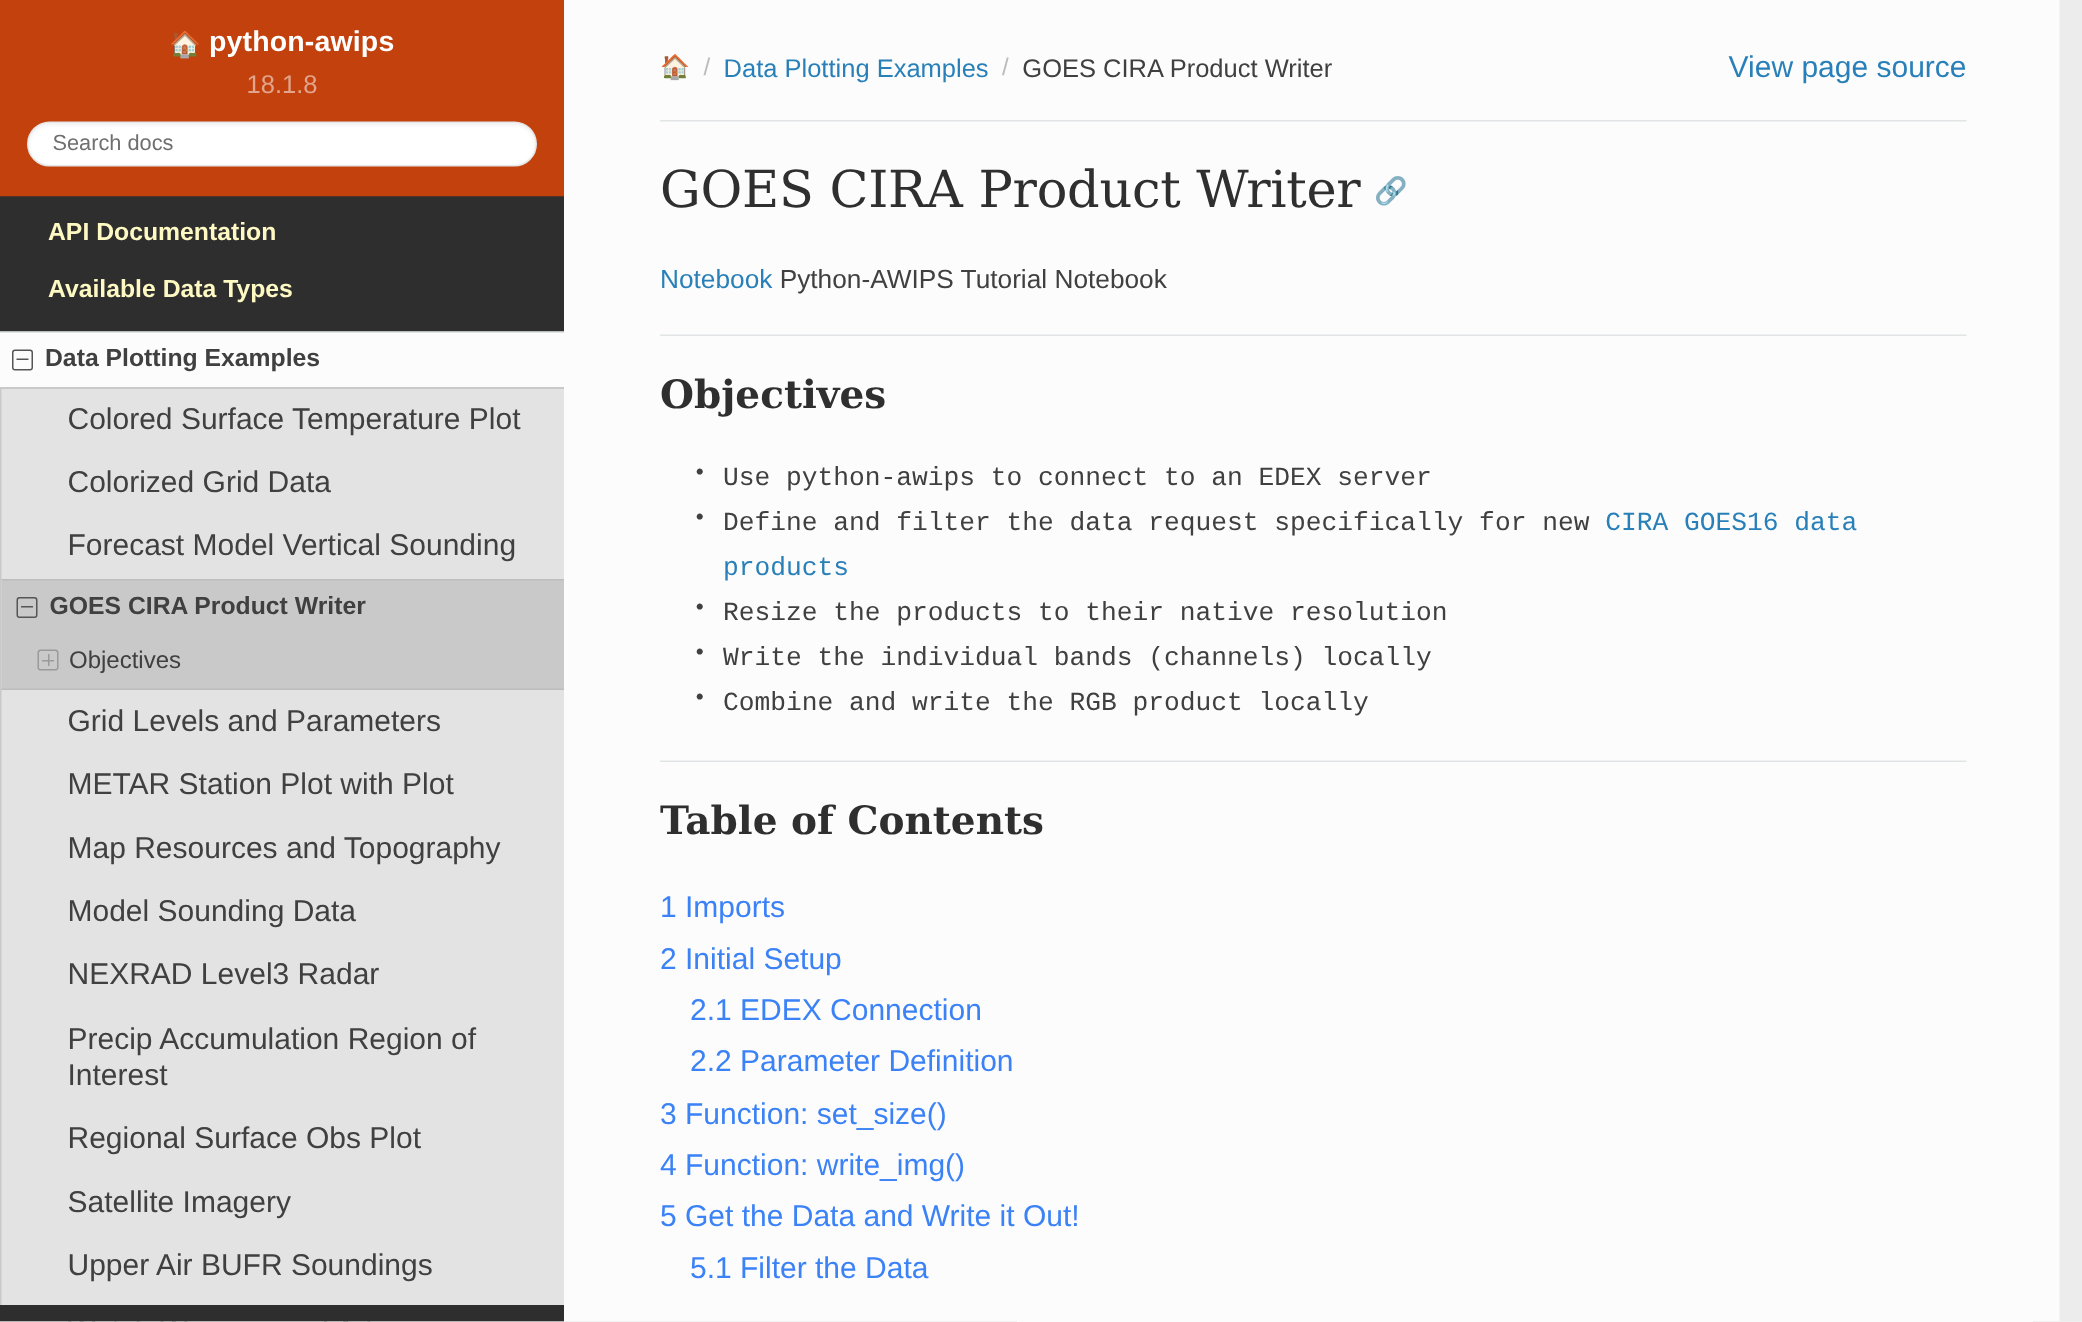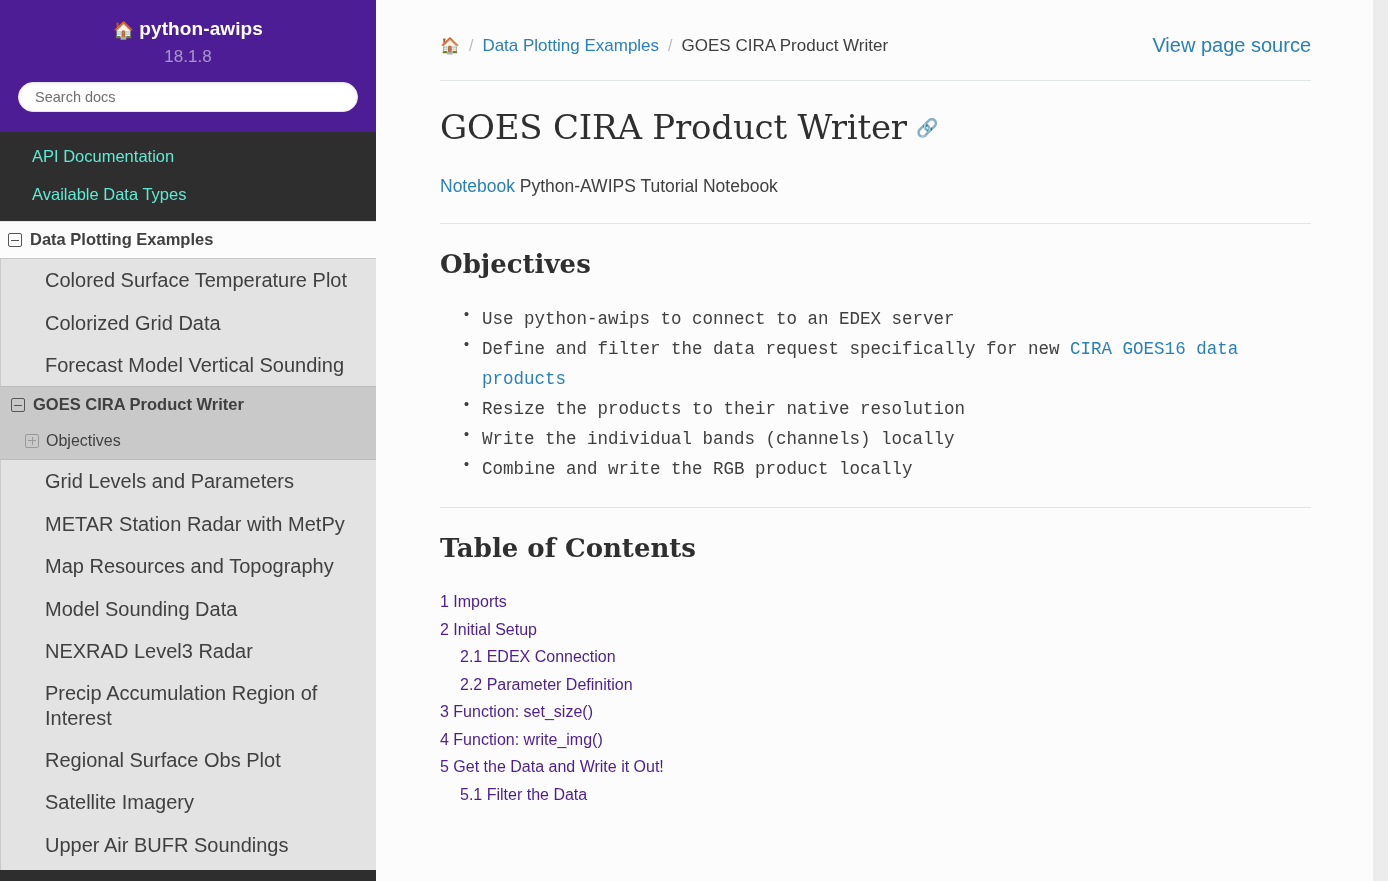--- a/index.html
+++ b/index.html
@@ -18,21 +18,21 @@
   
   .sidebar {
     width: 376px;
     height: 881px;
     flex: 0 0 376px;
     background: #2e2e2e;
     position: relative;
     overflow: hidden;
   }
   .sidebar-header {
-    background: #4c1d95;
+    background: #c2410c;
     padding: 18px 16px 20px 16px;
     text-align: center;
   }
   .brand {
     display: block;
     color: #ffffff;
     font-size: 19px;
     font-weight: bold;
     letter-spacing: 0.1px;
     line-height: 1.2;
@@ -64,25 +64,26 @@
     color: #333;
     background: #ffffff;
     outline: none;
     box-shadow: inset 0 1px 3px rgba(0,0,0,0.07);
   }
   .search-input::placeholder { color: #6f6f6f; opacity: 1; }
 
   .nav-dark { background: #2e2e2e; padding: 6px 0 8px 0; }
   .nav-dark a.nav-top {
     display: block;
-    color: #5eead4;
+    color: #fef9c3;
     font-size: 16.5px;
     line-height: 1.2;
     text-decoration: none;
     padding: 9px 14px 9px 32px;
+    font-weight: bold;
   }
 
   .nav-current-root {
     background: #fcfcfc;
     border-top: 1px solid #e1e4e5;
     border-bottom: 1px solid #c9c9c9;
     padding: 8px 14px 8px 8px;
     color: #404040;
     font-size: 16.5px;
     font-weight: bold;
@@ -262,23 +263,23 @@
     left: -8px;
     top: -1px;
     color: #404040;
     font-size: 15px;
   }
   ul.objectives li a { color: #2980b9; text-decoration: none; }
 
   .toc-list { margin: 24px 0 0 0; padding: 0; list-style: none; }
   .toc-list li { line-height: 1.72; }
   .toc-list li a {
-    color: #4c1d95;
-    text-decoration: none;
-    font-size: 16px;
+    color: #3b82f6;
+    text-decoration: none;
+    font-size: 20px;
   }
   .toc-list li.lvl2 { padding-left: 20px; }
 </style>
 </head>
 <body>
 
 <div class="page">
 
   <nav class="sidebar">
 
@@ -312,21 +313,21 @@
           <span class="toggle-box"></span>
           <span>GOES CIRA Product Writer</span>
         </a>
         <a class="subitem" href="#">
           <span class="toggle-box plus"></span>
           <span>Objectives</span>
         </a>
       </div>
 
       <a class="item" href="#">Grid Levels and Parameters</a>
-      <a class="item" href="#">METAR Station Radar with MetPy</a>
+      <a class="item" href="#">METAR Station Plot with Plot</a>
       <a class="item" href="#">Map Resources and Topography</a>
       <a class="item" href="#">Model Sounding Data</a>
       <a class="item" href="#">NEXRAD Level3 Radar</a>
       <a class="item" href="#">Precip Accumulation Region of Interest</a>
       <a class="item" href="#">Regional Surface Obs Plot</a>
       <a class="item" href="#">Satellite Imagery</a>
       <a class="item" href="#">Upper Air BUFR Soundings</a>
       <a class="item" href="#">Watch Warning and Advisory Plotting</a>
     </div>
 

